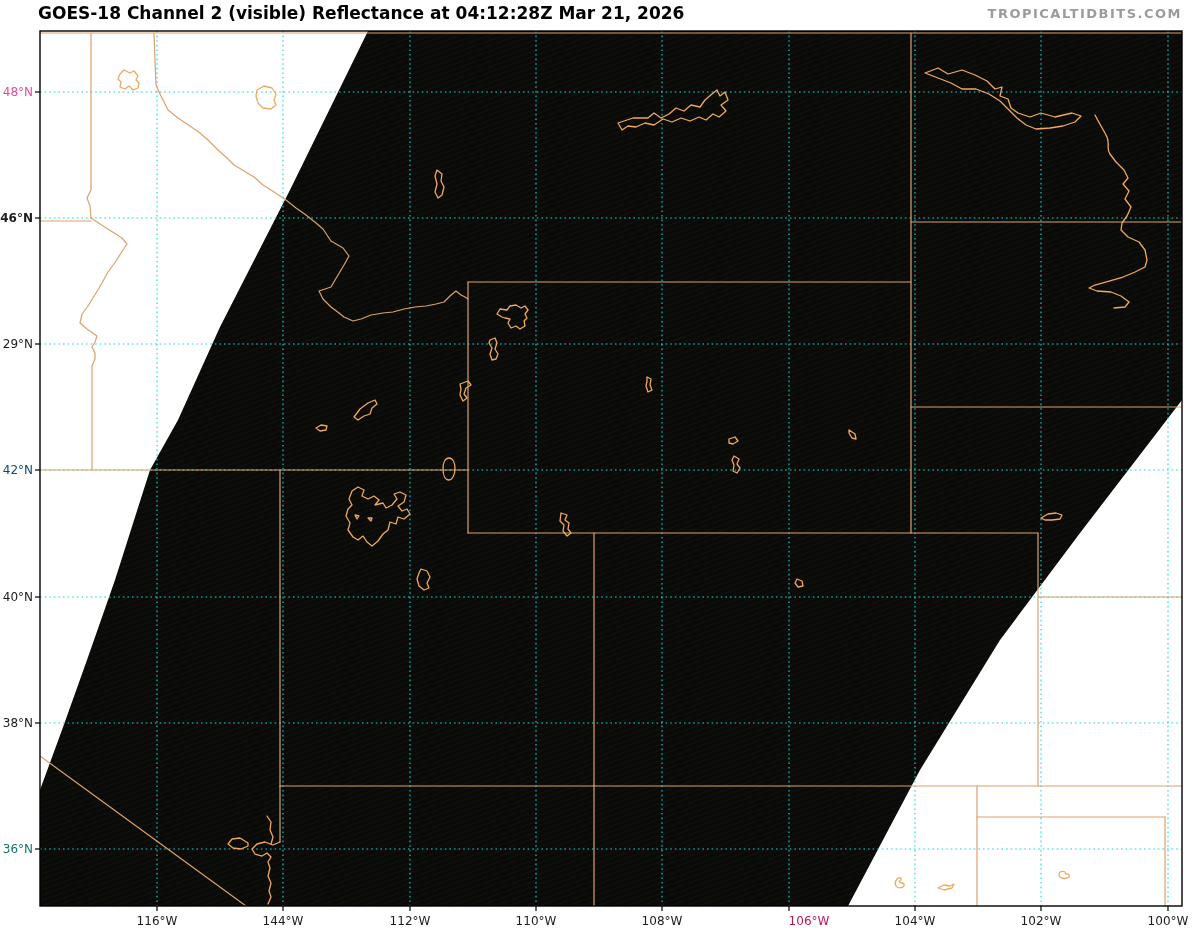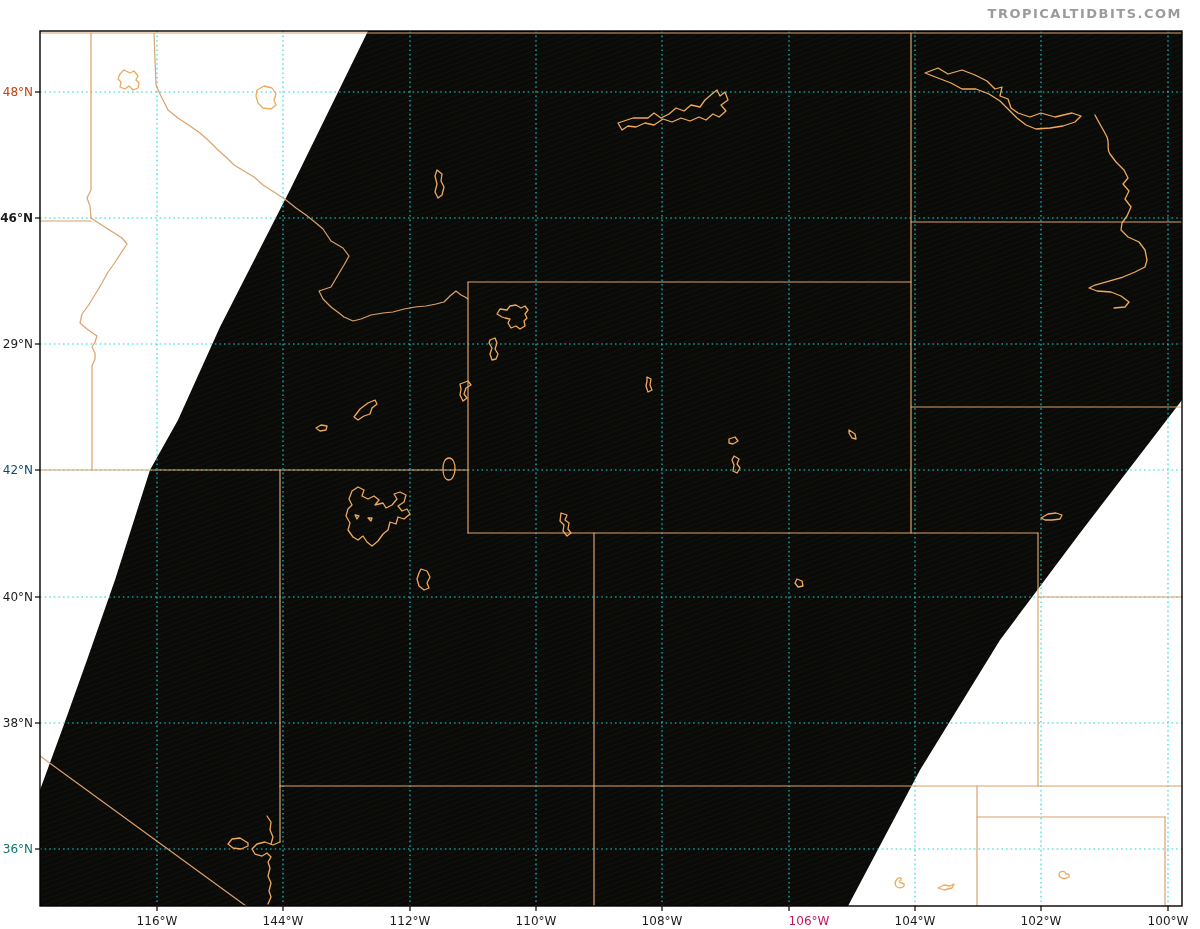--- a/index.html
+++ b/index.html
@@ -13,20 +13,21 @@
   #borders path, #borders line{fill:none;stroke-width:1.2;stroke-linejoin:round;stroke-linecap:round;}
   #lakes path{fill:none;stroke-width:1.3;stroke-linejoin:round;stroke-linecap:round;}
   #frame{fill:none;stroke-width:1.4;}
   .lat-label{position:absolute;text-align:right;font-size:12px;line-height:16px;}
   .lon-label{position:absolute;text-align:center;font-size:12px;line-height:16px;}
 </style>
 </head>
 <body>
 
 <div id="canvas" style="background: rgb(255, 255, 255);">
+  <div id="page-title" style="color: rgb(0, 0, 0);">GOES-18 Channel 2 (visible) Reflectance at 04:12:28Z Mar 21, 2026</div>
   <div id="watermark" style="color: rgb(155, 155, 155);">TROPICALTIDBITS.COM</div>
 
   <svg width="1200" height="929">
     <defs>
       <clipPath id="plotclip">
           <rect x="40" y="31" width="1142" height="875"></rect>
         </clipPath>
       <pattern id="scantex" width="5" height="5" patternUnits="userSpaceOnUse" patternTransform="rotate(70)">
         <line x1="0" y1="0" x2="0" y2="5" stroke="#23221b" stroke-width="1" opacity="0.55"></line>
       </pattern>
@@ -138,21 +139,21 @@
   <div id="axis-labels">
       <div class="lon-label" style="left: 127px; top: 913px; width: 60px; color: rgb(28, 28, 28);">116°W</div>
       <div class="lon-label" style="left: 253px; top: 913px; width: 60px; color: rgb(28, 28, 28);">144°W</div>
       <div class="lon-label" style="left: 380px; top: 913px; width: 60px; color: rgb(28, 28, 28);">112°W</div>
       <div class="lon-label" style="left: 506px; top: 913px; width: 60px; color: rgb(28, 28, 28);">110°W</div>
       <div class="lon-label" style="left: 632px; top: 913px; width: 60px; color: rgb(28, 28, 28);">108°W</div>
       <div class="lon-label" style="left: 779px; top: 913px; width: 60px; color: #be185d;">106°W</div>
       <div class="lon-label" style="left: 885px; top: 913px; width: 60px; color: rgb(28, 28, 28);">104°W</div>
       <div class="lon-label" style="left: 1011px; top: 913px; width: 60px; color: rgb(28, 28, 28);">102°W</div>
       <div class="lon-label" style="left: 1138px; top: 913px; width: 60px; color: rgb(28, 28, 28);">100°W</div>
-      <div class="lat-label" style="left: 0px; top: 84px; width: 33px; color: #c2410c;">48°N</div>
+      <div class="lat-label" style="left: 0px; top: 84px; width: 33px; color: #ec4899;">48°N</div>
       <div class="lat-label" style="left: 0px; top: 210px; width: 33px; color: rgb(28, 28, 28); font-weight: bold;">46°N</div>
       <div class="lat-label" style="left: 0px; top: 336px; width: 33px; color: rgb(28, 28, 28);">29°N</div>
       <div class="lat-label" style="left: 0px; top: 462px; width: 33px; color: #0c4a6e;">42°N</div>
       <div class="lat-label" style="left: 0px; top: 589px; width: 33px; color: rgb(28, 28, 28);">40°N</div>
       <div class="lat-label" style="left: 0px; top: 715px; width: 33px; color: rgb(28, 28, 28);">38°N</div>
       <div class="lat-label" style="left: 0px; top: 841px; width: 33px; color: #0f766e;">36°N</div>
     </div>
 </div>
 
 </body></html>

